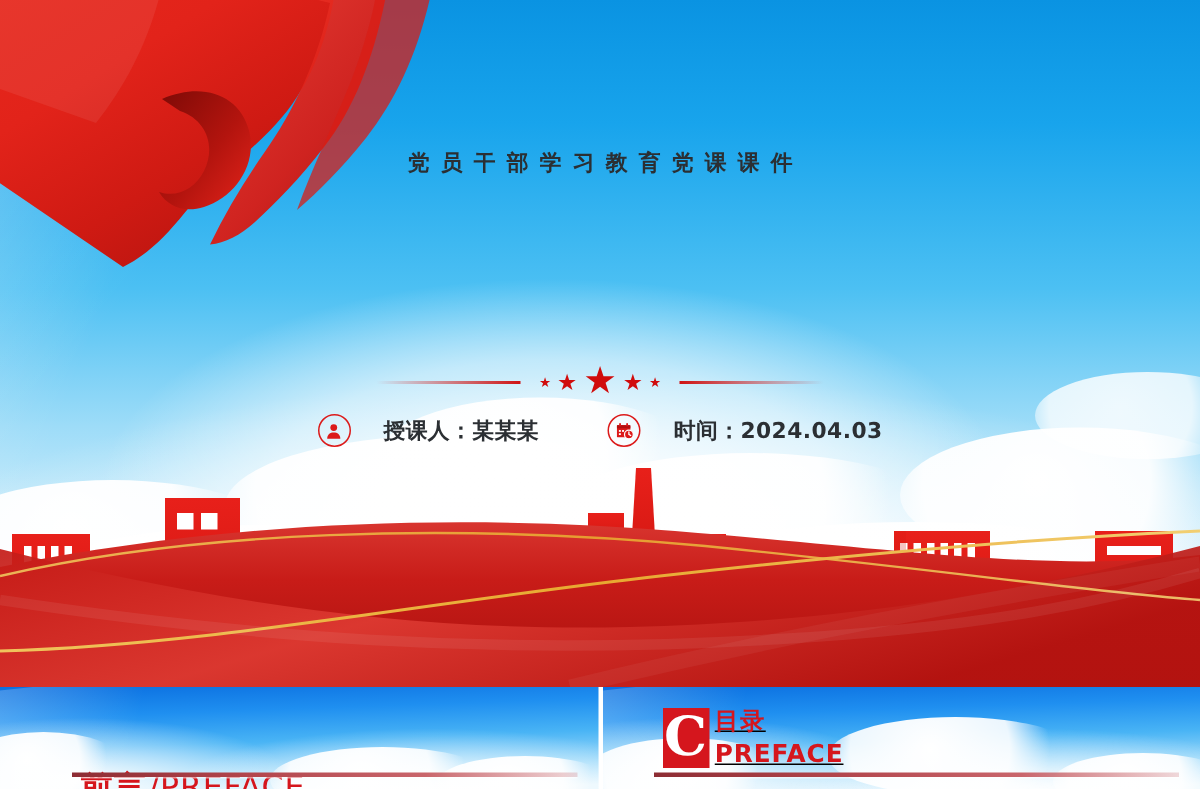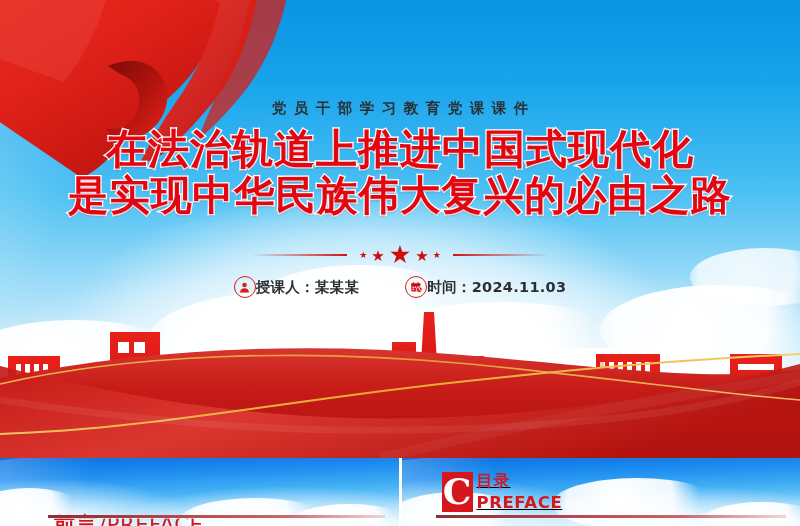--- a/index.html
+++ b/index.html
@@ -75,21 +75,21 @@
   .st { color:#d00c0c; line-height:1; display:block; }
   .st.s1 { font-size:9px; }
   .st.s2 { font-size:15px; }
   .st.s3 { font-size:25px; margin-top:-1px; }
 
   
   .metarow {
     position:absolute; left:0; top:276px; width:800px;
     display:flex; align-items:center; justify-content:center; gap:46px;
   }
-  .meta { display:flex; align-items:center; gap:0; }
+  .meta { display:flex; align-items:center; gap:22px; }
   .micon {
     width:22px; height:22px; border-radius:50%;
     border:1.6px solid #dc1a1a; display:flex; align-items:center; justify-content:center;
     flex:0 0 auto;
   }
   .mtext {
     font-family:"DejaVu Sans","Liberation Sans",sans-serif;
     font-size:14.5px; font-weight:700; color:#2b2f33; letter-spacing:.3px;
     white-space:nowrap;
   }
@@ -220,24 +220,20 @@
       <path d="M228,-10 L300,-10 C292,36 276,72 254,100
                C238,120 222,136 208,148
                C218,120 232,92 244,62
                C254,36 260,12 262,-4 Z" fill="#d81d15" opacity="0.75"></path>
 
       <path d="M10,-10 L120,-10 C112,30 96,62 74,90 L-5,62 Z" fill="#ffffff" opacity="0.07"></path>
     </svg>
 
     <div class="subtitle">党员干部学习教育党课课件</div>
 
-    <div class="titleblock">
-      <span class="tline">在法治轨道上推进中国式现代化</span>
-      <span class="tline tline2">是实现中华民族伟大复兴的必由之路</span>
-    </div>
 
     <div class="stardiv">
       <div class="sdline"></div>
       <div class="starwrap">
         <span class="st s1">★</span>
         <span class="st s2">★</span>
         <span class="st s3">★</span>
         <span class="st s2">★</span>
         <span class="st s1">★</span>
       </div>
@@ -261,21 +257,21 @@
             <rect x="1.6" y="3" width="11" height="2.6" fill="#b30f0f"></rect>
             <rect x="3.4" y="1.3" width="1.5" height="2.6" rx="0.7" fill="#dc1a1a"></rect>
             <rect x="9.2" y="1.3" width="1.5" height="2.6" rx="0.7" fill="#dc1a1a"></rect>
             <rect x="3.2" y="7" width="1.6" height="1.5" fill="#fff"></rect>
             <rect x="5.8" y="7" width="1.6" height="1.5" fill="#fff"></rect>
             <rect x="3.2" y="9.6" width="1.6" height="1.5" fill="#fff"></rect>
             <circle cx="11.4" cy="10.6" r="3.6" fill="#dc1a1a" stroke="#fff" stroke-width="1"></circle>
             <path d="M11.4,8.6 L11.4,10.6 L12.9,11.5" stroke="#fff" stroke-width="1.1" fill="none" stroke-linecap="round"></path>
           </svg>
         </span>
-        <span class="mtext">时间：2024.11.03</span>
+        <span class="mtext">时间：2024.04.03</span>
       </div>
     </div>
 
     <svg class="city" viewBox="0 0 800 160" preserveAspectRatio="none">
       <defs>
         <linearGradient id="bgr" x1="0" y1="0" x2="0" y2="1">
           <stop offset="0%" stop-color="#e8201a"></stop>
           <stop offset="100%" stop-color="#c8120d"></stop>
         </linearGradient>
         <linearGradient id="bgr2" x1="0" y1="0" x2="0" y2="1">

